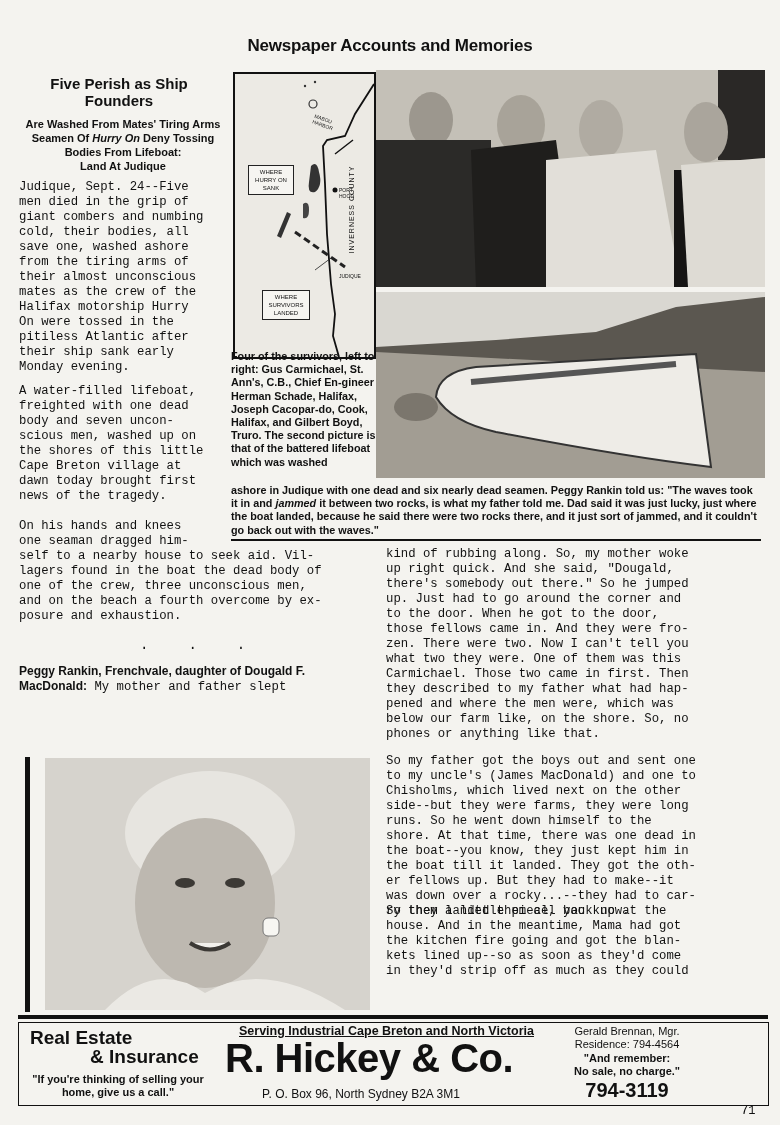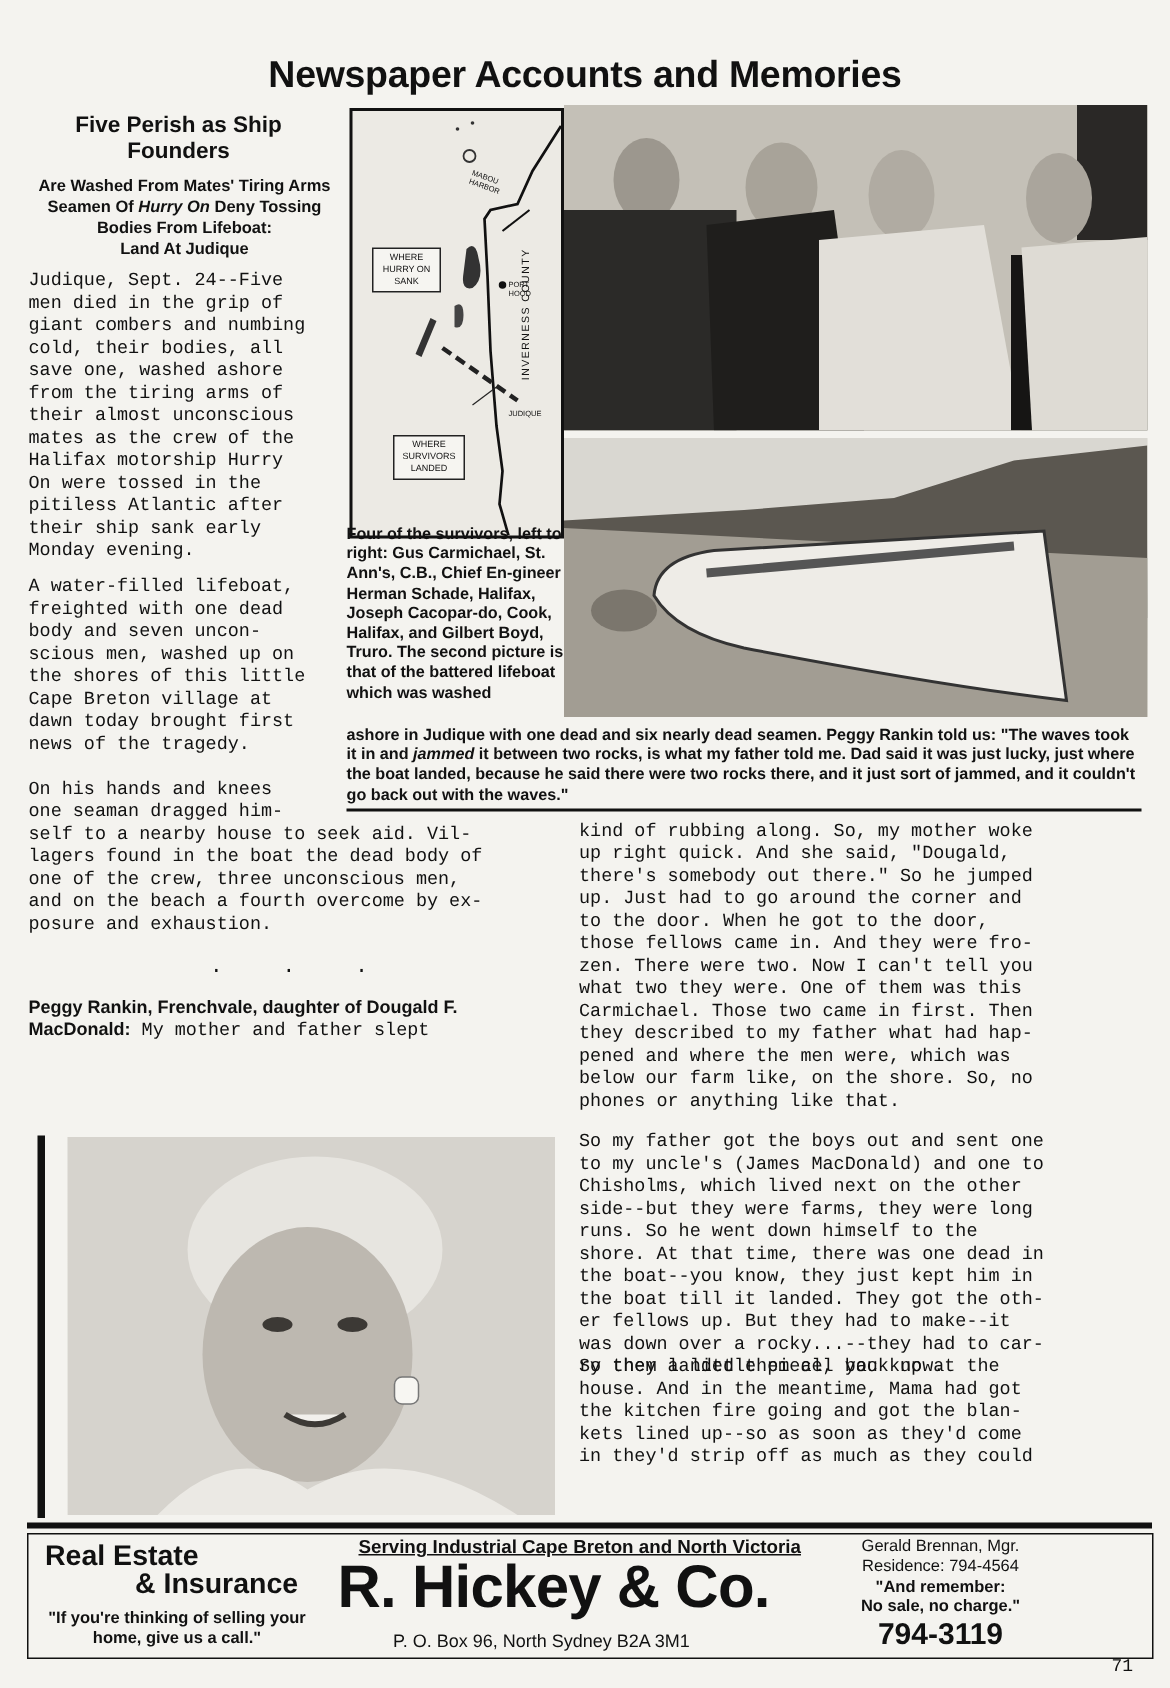--- a/index.html
+++ b/index.html
@@ -1,20 +1,20 @@
 <!DOCTYPE html>
 <html><head>
 <meta charset="utf-8">
 <style>
   html, body { margin:0; padding:0; }
   body { width:780px; height:1125px; background:#f4f3ef; position:relative; overflow:hidden; color:#111; }
   .sans { font-family:"Liberation Sans", sans-serif; }
   .mono { font-family:"Liberation Mono", "DejaVu Sans Mono", monospace; }
   .abs { position:absolute; }
-  #page-title { left:0; width:780px; top:36px; text-align:center; font-size:25px; font-weight:bold; letter-spacing:-0.2px; }
+  #page-title { left:0; width:780px; top:36px; text-align:center; font-size:17px; font-weight:bold; letter-spacing:-0.2px; }
   #headline { left:14px; width:210px; top:75px; text-align:center; font-size:15px; font-weight:bold; line-height:17px; }
   #deck { left:14px; width:218px; top:117px; text-align:center; font-size:11px; font-weight:bold; line-height:14px; }
   .body-text { font-size:12.3px; line-height:15px; white-space:pre; }
   #col1a { left:19px; top:180px; }
   #col1b { left:19px; top:384px; }
   #col1c { left:19px; top:519px; }
   #col1d { left:19px; top:547px; }
   #dots { left:140px; top:637px; font-size:14px; letter-spacing:40px; }
   #peggy { left:19px; top:664px; }
   #peggy .lead { font-family:"Liberation Sans", sans-serif; font-weight:bold; font-size:12px; }

